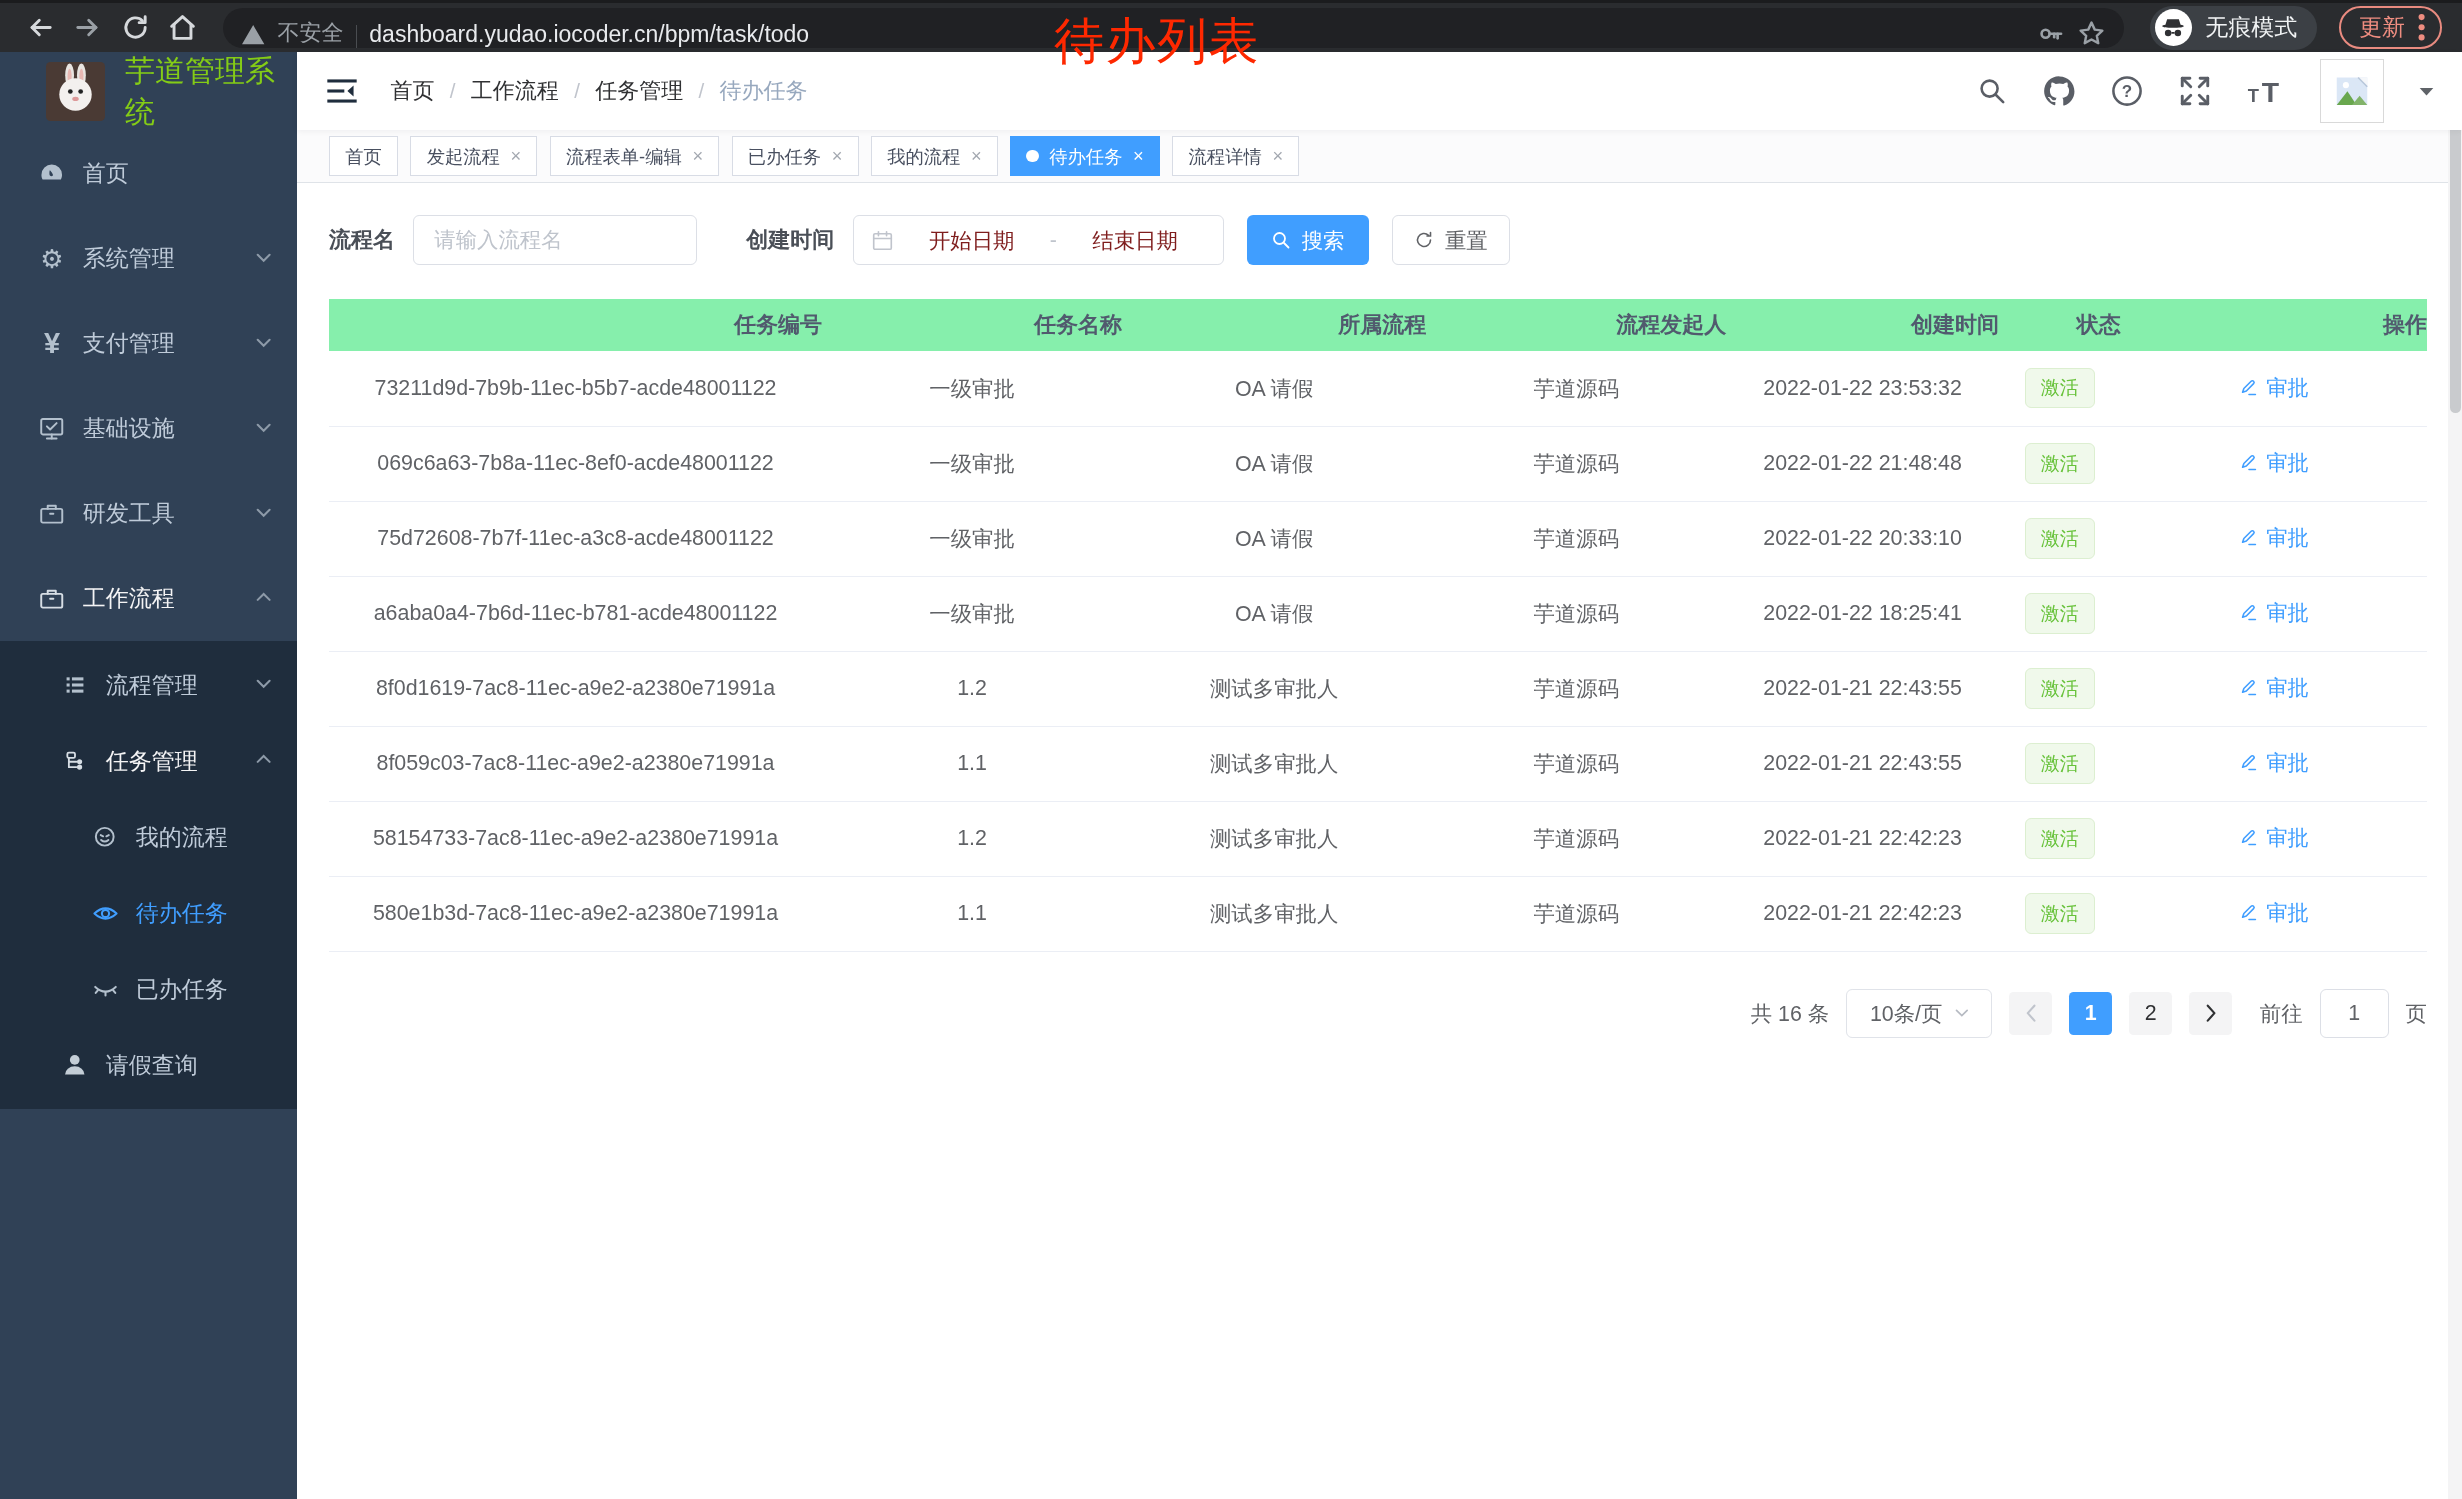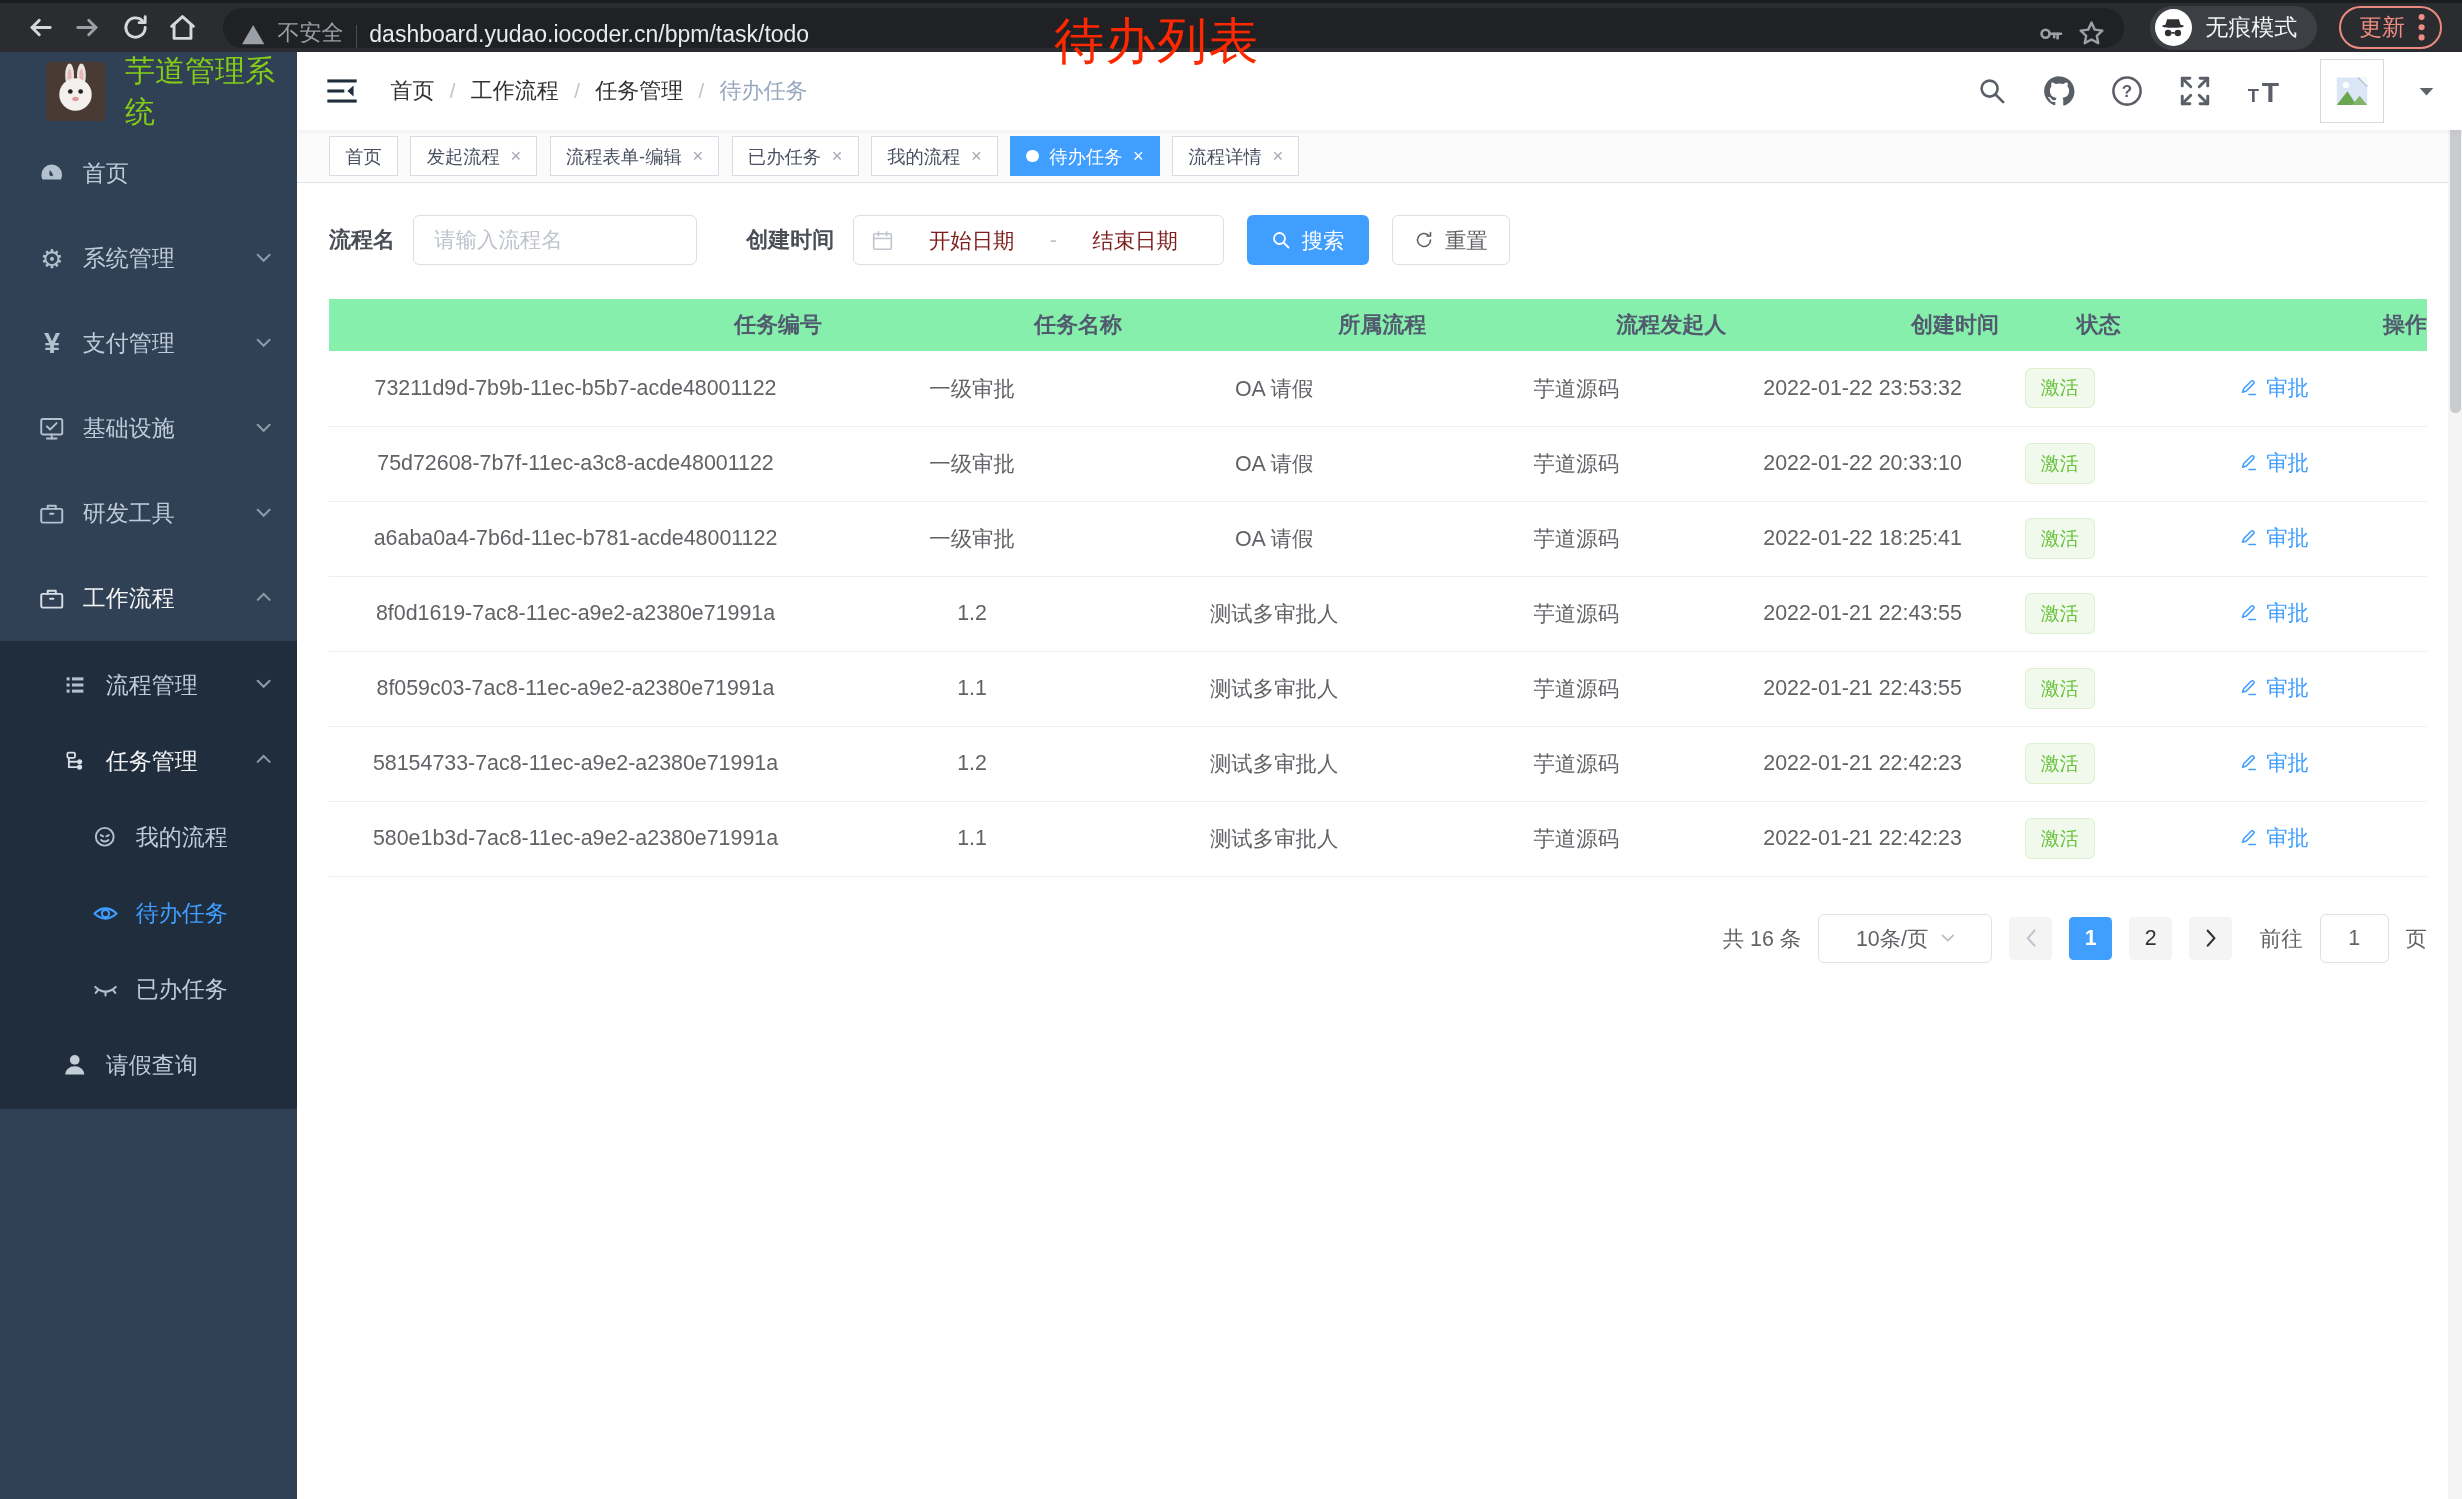--- a/index.html
+++ b/index.html
@@ -96,21 +96,21 @@
   tbody td { height:75px; border-bottom:1.5px solid #ebeef5; color:#606266; font-size:21.4px; text-align:center;
     overflow:hidden; white-space:nowrap; }
   .badge { display:inline-block; padding:6.1px 15.3px; background:#f0f9eb; border:1.5px solid #dcefd0;
     border-radius:6.1px; color:#67c23a; font-size:19px; }
   .action-link { color:#409eff; font-size:21.4px; display:inline-flex; align-items:center; gap:7.6px;
     cursor:pointer; text-decoration:none; }
 
   
   .pagination { margin-top:37px; display:flex; justify-content:flex-end; align-items:center;
     gap:17px; font-size:21.4px; color:#606266; }
-  .psel { width:174px; height:49px; border:1.5px solid #e0e3e9; border-radius:6.1px; display:flex;
+  .psel { width:146px; height:49px; border:1.5px solid #e0e3e9; border-radius:6.1px; display:flex;
     align-items:center; justify-content:center; gap:12.2px; cursor:pointer; }
   .pbtn { min-width:43px; height:43px; border-radius:4.6px; background:#f4f4f5; display:flex;
     align-items:center; justify-content:center; font-size:21.4px; color:#303133; cursor:pointer; }
   .pbtn.active { background:#409eff; color:#fff; font-weight:700; }
   .goto-input { width:69px; height:49px; border:1.5px solid #dcdfe6; border-radius:6.1px;
     text-align:center; font-size:21.4px; color:#606266; outline:none;
     font-family:"Liberation Sans","DejaVu Sans",sans-serif; }
 
   
   .scroll-track { position:absolute; right:0; top:52px; width:13.7px; height:1448px; background:#f4f4f5; }
@@ -568,142 +568,161 @@
                   <a class="action-link">
                     <svg width="20" height="20" viewBox="0 0 28 28" fill="none" stroke="#409eff" stroke-width="2.2" stroke-linecap="round" stroke-linejoin="round">
                       <path d="M5 20l1.8-5.3L17 4.5a2.4 2.4 0 0 1 3.4 3.4L10.3 18.1 5 20z"></path>
                       <path d="M14 23h9"></path>
                     </svg>
                     <span>审批</span>
                   </a>
                 </td>
               </tr>
 
-
-
               <tr>
-                <td>75d72608-7b7f-11ec-a3c8-acde48001122</td>
+                <td>069c6a63-7b8a-11ec-8ef0-acde48001122</td>
                 <td>一级审批</td>
                 <td>OA 请假</td>
                 <td>芋道源码</td>
-                <td>2022-01-22 20:33:10</td>
+                <td>2022-01-22 21:48:48</td>
                 <td>
                   <span class="badge">激活</span>
                 </td>
                 <td>
                   <a class="action-link">
                     <svg width="20" height="20" viewBox="0 0 28 28" fill="none" stroke="#409eff" stroke-width="2.2" stroke-linecap="round" stroke-linejoin="round">
                       <path d="M5 20l1.8-5.3L17 4.5a2.4 2.4 0 0 1 3.4 3.4L10.3 18.1 5 20z"></path>
                       <path d="M14 23h9"></path>
                     </svg>
                     <span>审批</span>
                   </a>
                 </td>
               </tr>
 
+
               <tr>
-                <td>a6aba0a4-7b6d-11ec-b781-acde48001122</td>
+                <td>75d72608-7b7f-11ec-a3c8-acde48001122</td>
                 <td>一级审批</td>
                 <td>OA 请假</td>
                 <td>芋道源码</td>
-                <td>2022-01-22 18:25:41</td>
+                <td>2022-01-22 20:33:10</td>
                 <td>
                   <span class="badge">激活</span>
                 </td>
                 <td>
                   <a class="action-link">
                     <svg width="20" height="20" viewBox="0 0 28 28" fill="none" stroke="#409eff" stroke-width="2.2" stroke-linecap="round" stroke-linejoin="round">
                       <path d="M5 20l1.8-5.3L17 4.5a2.4 2.4 0 0 1 3.4 3.4L10.3 18.1 5 20z"></path>
                       <path d="M14 23h9"></path>
                     </svg>
                     <span>审批</span>
                   </a>
                 </td>
               </tr>
 
               <tr>
-                <td>8f0d1619-7ac8-11ec-a9e2-a2380e71991a</td>
-                <td>1.2</td>
-                <td>测试多审批人</td>
+                <td>a6aba0a4-7b6d-11ec-b781-acde48001122</td>
+                <td>一级审批</td>
+                <td>OA 请假</td>
                 <td>芋道源码</td>
-                <td>2022-01-21 22:43:55</td>
+                <td>2022-01-22 18:25:41</td>
                 <td>
                   <span class="badge">激活</span>
                 </td>
                 <td>
                   <a class="action-link">
                     <svg width="20" height="20" viewBox="0 0 28 28" fill="none" stroke="#409eff" stroke-width="2.2" stroke-linecap="round" stroke-linejoin="round">
                       <path d="M5 20l1.8-5.3L17 4.5a2.4 2.4 0 0 1 3.4 3.4L10.3 18.1 5 20z"></path>
                       <path d="M14 23h9"></path>
                     </svg>
                     <span>审批</span>
                   </a>
                 </td>
               </tr>
 
               <tr>
-                <td>8f059c03-7ac8-11ec-a9e2-a2380e71991a</td>
-                <td>1.1</td>
+                <td>8f0d1619-7ac8-11ec-a9e2-a2380e71991a</td>
+                <td>1.2</td>
                 <td>测试多审批人</td>
                 <td>芋道源码</td>
                 <td>2022-01-21 22:43:55</td>
                 <td>
                   <span class="badge">激活</span>
                 </td>
                 <td>
                   <a class="action-link">
                     <svg width="20" height="20" viewBox="0 0 28 28" fill="none" stroke="#409eff" stroke-width="2.2" stroke-linecap="round" stroke-linejoin="round">
                       <path d="M5 20l1.8-5.3L17 4.5a2.4 2.4 0 0 1 3.4 3.4L10.3 18.1 5 20z"></path>
                       <path d="M14 23h9"></path>
                     </svg>
                     <span>审批</span>
                   </a>
                 </td>
               </tr>
 
               <tr>
-                <td>58154733-7ac8-11ec-a9e2-a2380e71991a</td>
-                <td>1.2</td>
+                <td>8f059c03-7ac8-11ec-a9e2-a2380e71991a</td>
+                <td>1.1</td>
                 <td>测试多审批人</td>
                 <td>芋道源码</td>
-                <td>2022-01-21 22:42:23</td>
+                <td>2022-01-21 22:43:55</td>
                 <td>
                   <span class="badge">激活</span>
                 </td>
                 <td>
                   <a class="action-link">
                     <svg width="20" height="20" viewBox="0 0 28 28" fill="none" stroke="#409eff" stroke-width="2.2" stroke-linecap="round" stroke-linejoin="round">
                       <path d="M5 20l1.8-5.3L17 4.5a2.4 2.4 0 0 1 3.4 3.4L10.3 18.1 5 20z"></path>
                       <path d="M14 23h9"></path>
                     </svg>
                     <span>审批</span>
                   </a>
                 </td>
               </tr>
 
               <tr>
-                <td>580e1b3d-7ac8-11ec-a9e2-a2380e71991a</td>
-                <td>1.1</td>
+                <td>58154733-7ac8-11ec-a9e2-a2380e71991a</td>
+                <td>1.2</td>
                 <td>测试多审批人</td>
                 <td>芋道源码</td>
                 <td>2022-01-21 22:42:23</td>
                 <td>
                   <span class="badge">激活</span>
                 </td>
                 <td>
                   <a class="action-link">
                     <svg width="20" height="20" viewBox="0 0 28 28" fill="none" stroke="#409eff" stroke-width="2.2" stroke-linecap="round" stroke-linejoin="round">
                       <path d="M5 20l1.8-5.3L17 4.5a2.4 2.4 0 0 1 3.4 3.4L10.3 18.1 5 20z"></path>
                       <path d="M14 23h9"></path>
                     </svg>
                     <span>审批</span>
                   </a>
                 </td>
               </tr>
 
+              <tr>
+                <td>580e1b3d-7ac8-11ec-a9e2-a2380e71991a</td>
+                <td>1.1</td>
+                <td>测试多审批人</td>
+                <td>芋道源码</td>
+                <td>2022-01-21 22:42:23</td>
+                <td>
+                  <span class="badge">激活</span>
+                </td>
+                <td>
+                  <a class="action-link">
+                    <svg width="20" height="20" viewBox="0 0 28 28" fill="none" stroke="#409eff" stroke-width="2.2" stroke-linecap="round" stroke-linejoin="round">
+                      <path d="M5 20l1.8-5.3L17 4.5a2.4 2.4 0 0 1 3.4 3.4L10.3 18.1 5 20z"></path>
+                      <path d="M14 23h9"></path>
+                    </svg>
+                    <span>审批</span>
+                  </a>
+                </td>
+              </tr>
+
 
           </tbody>
         </table>
 
         <div class="pagination">
           <span>共 16 条</span>
           <span class="psel">
             <span>10条/页</span>
             <svg width="13.7" height="9.2" viewBox="0 0 18 12" fill="none" stroke="#b6bac2" stroke-width="2.2" stroke-linecap="round">
                 <polyline points="2,3 9,10 16,3"></polyline>

